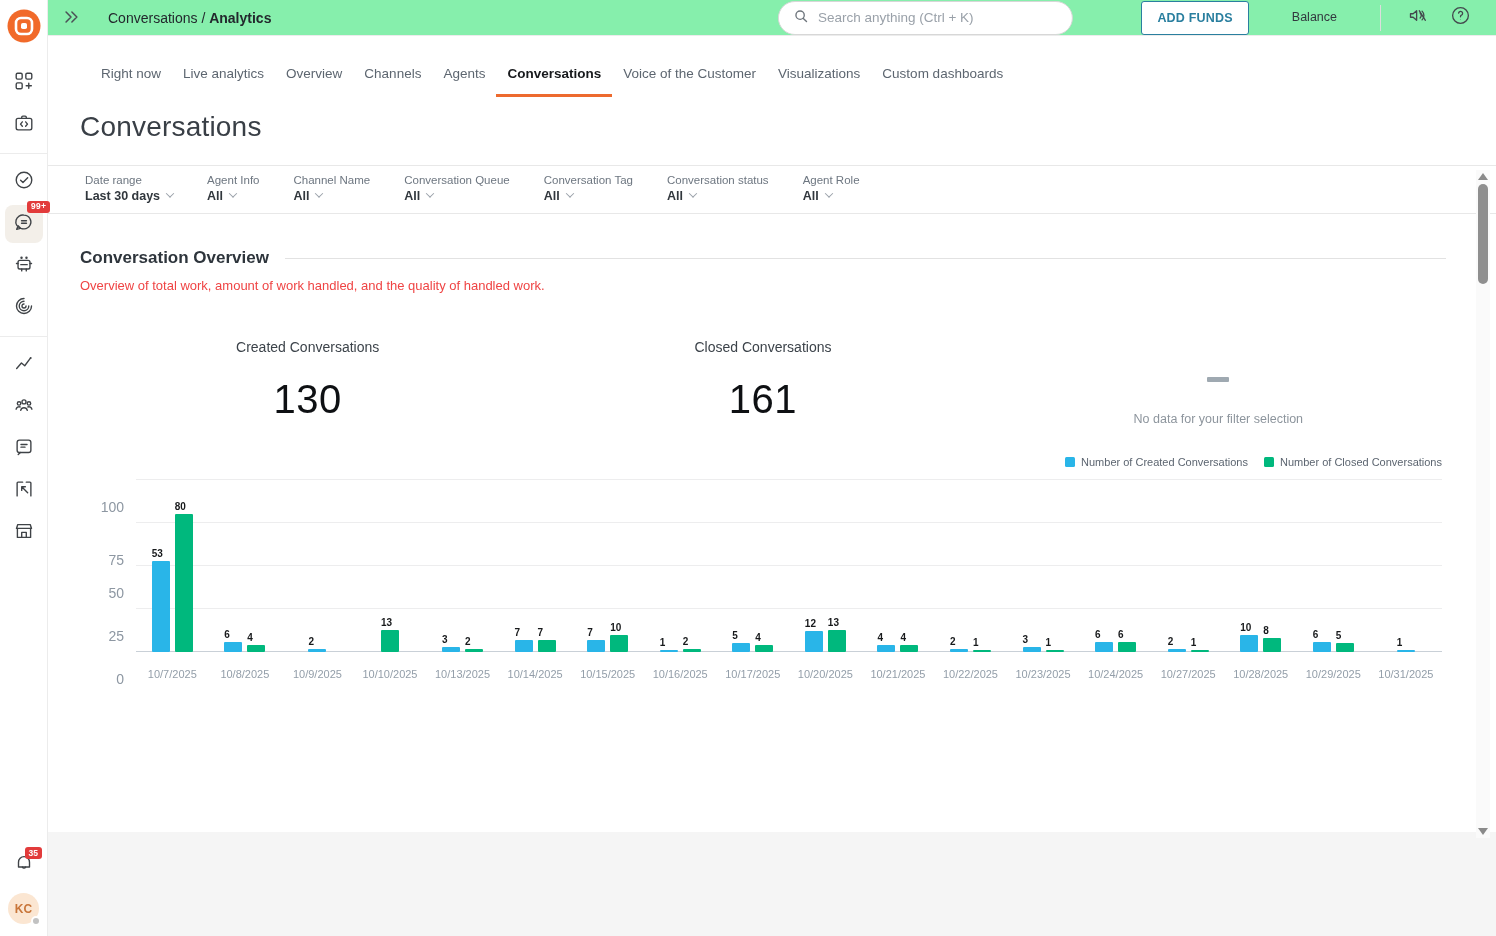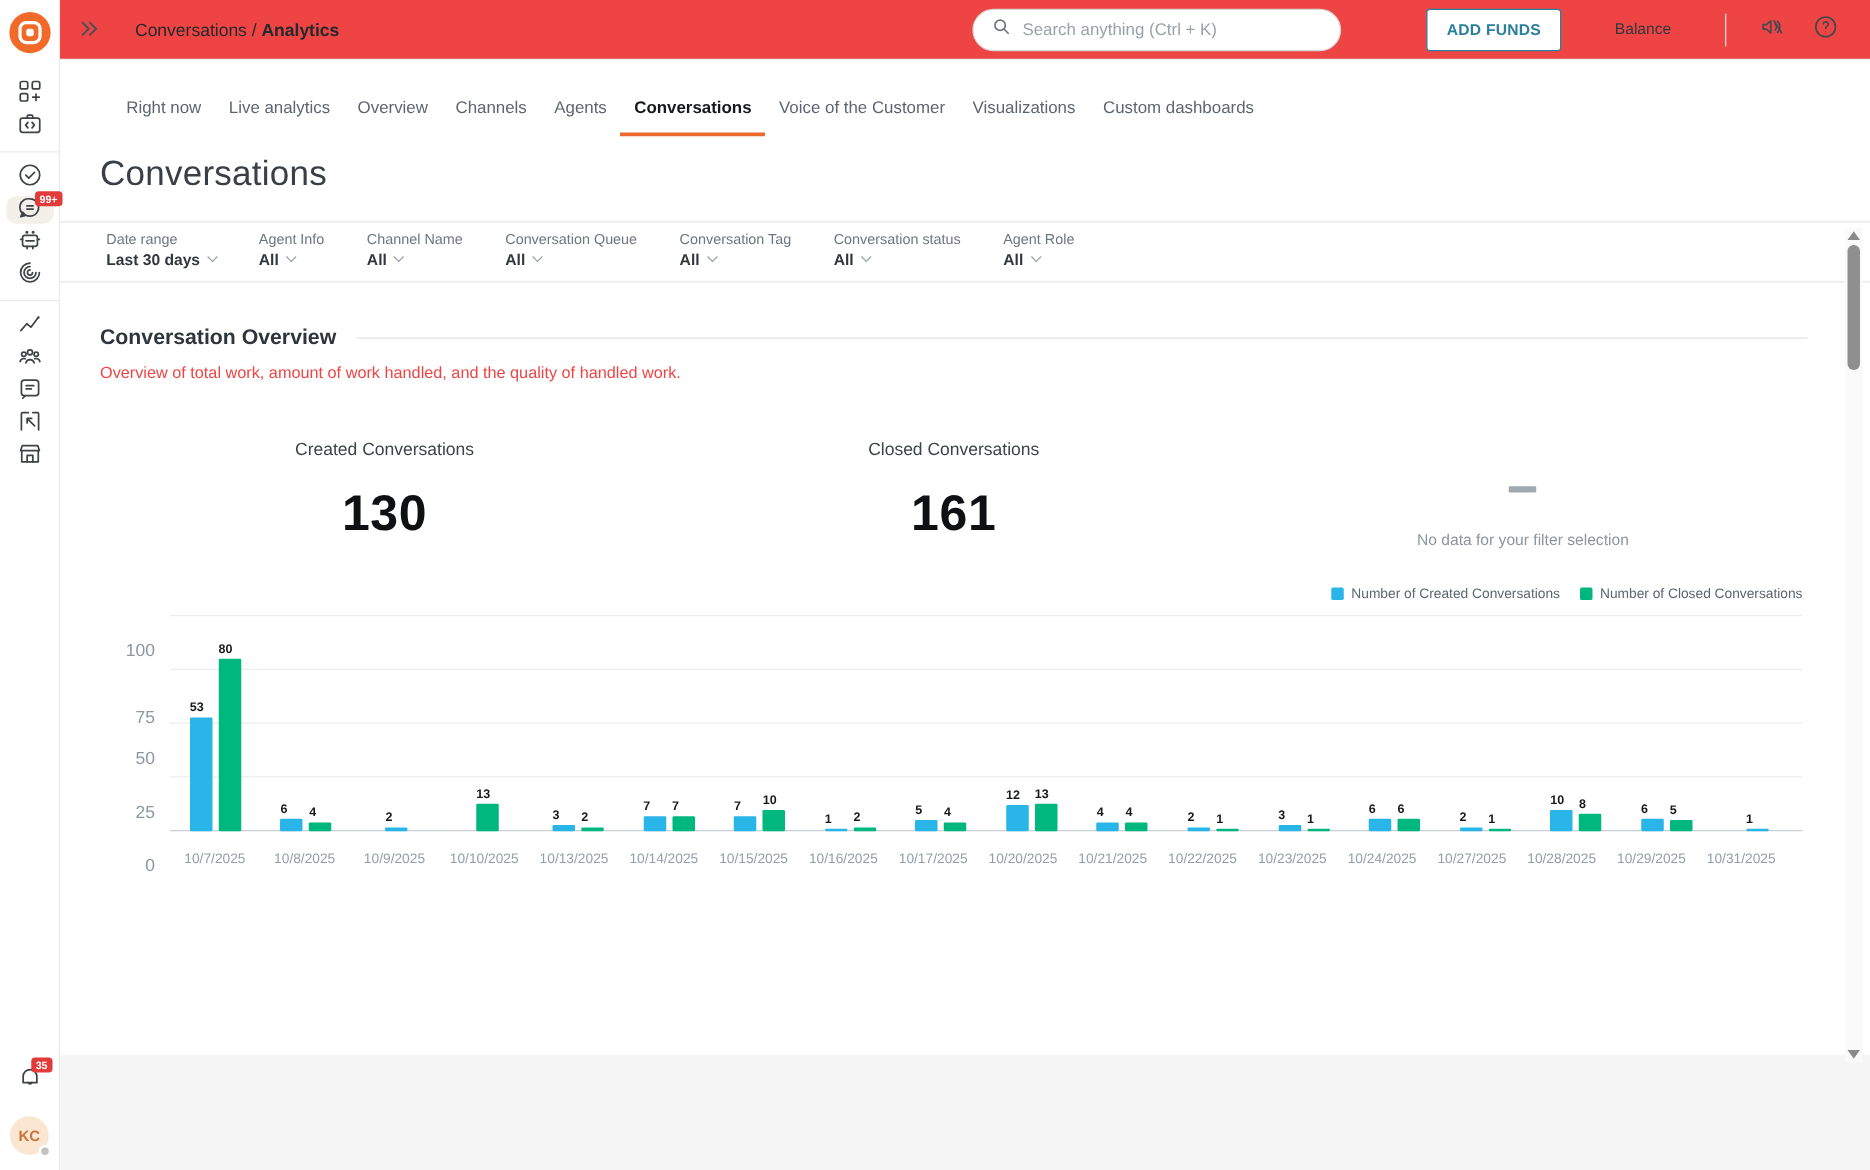--- a/index.html
+++ b/index.html
@@ -5,43 +5,43 @@
   * { margin:0; padding:0; box-sizing:border-box; }
   html,body { width:1496px; height:936px; overflow:hidden; background:#f5f5f5;
     font-family:"Liberation Sans","DejaVu Sans",sans-serif; }
   .app { display:flex; width:100%; height:100%; }
 
   
   .sidebar { width:48px; background:#fff; border-right:1px solid #ececec; display:flex;
     flex-direction:column; align-items:center; flex-shrink:0; position:relative; z-index:5; }
   .logo { margin-top:8px; width:36px; height:36px; }
   .nav { display:flex; flex-direction:column; align-items:center; margin-top:18px; width:100%; }
-  .nav-item { width:38px; height:22px; display:flex; align-items:center; justify-content:center;
-    border-radius:8px; position:relative; margin:2px 0; cursor:pointer; }
+  .nav-item { width:38px; height:38px; display:flex; align-items:center; justify-content:center;
+    border-radius:8px; position:relative; margin:2px 0; cursor:pointer;font-family:Liberation Mono, monospace; }
   .nav-item.active { background:#f3efe9; }
   .nav-item svg { width:22px; height:22px; stroke:#3f4347; fill:none; stroke-width:1.5;
     stroke-linecap:round; stroke-linejoin:round; }
   .nav-divider { width:100%; height:1px; background:#ececec; margin:7px 0; }
   .badge { position:absolute; top:-4px; right:-7px; background:#e23b3b; color:#fff;
     font-size:8.5px; font-weight:700; padding:1.5px 3.5px; border-radius:3px; line-height:1.1; }
   .side-bottom { margin-top:auto; display:flex; flex-direction:column; align-items:center; padding-bottom:12px; }
   .bell-wrap { position:relative; margin-bottom:16px; cursor:pointer; }
   .bell-wrap svg { width:22px; height:22px; stroke:#3f4347; fill:none; stroke-width:1.5;
     stroke-linecap:round; stroke-linejoin:round; }
   .avatar { width:31px; height:31px; border-radius:50%; background:#fbe6d2; color:#c9763a;
     font-size:12px; font-weight:700; display:flex; align-items:center; justify-content:center;
     position:relative; cursor:pointer; }
   .avatar .dot { position:absolute; right:-2px; bottom:-2px; width:10px; height:10px;
     background:#c2c2c2; border:2px solid #fff; border-radius:50%; }
 
   
   .main { flex:1; display:flex; flex-direction:column; min-width:0; }
 
   
-  .topbar { height:48px; background:#ef4444; border-bottom:1px solid #ececec; display:flex;
+  .topbar { height:36px; background:#86efac; border-bottom:1px solid #ececec; display:flex;
     align-items:center; padding:0 22px 0 14px; position:relative; flex-shrink:0; }
   .collapse { width:20px; height:20px; margin-right:26px; cursor:pointer; }
   .collapse svg { width:18px; height:18px; stroke:#4b5056; fill:none; stroke-width:1.7;
     stroke-linecap:round; stroke-linejoin:round; }
   .breadcrumb { font-size:14px; color:#23282d; }
   .breadcrumb .bc-section { font-weight:500; }
   .breadcrumb .bc-page { font-weight:700; }
   .search { position:absolute; left:50%; top:50%; transform:translate(2%,-50%); width:295px;
     height:34px; border:1px solid #d7d7d7; border-radius:17px; display:flex; align-items:center;
     padding:0 14px; background:#fff; }
@@ -80,40 +80,40 @@
 
   .content { padding:0 50px 0 32px; }
   .section-head { display:flex; align-items:center; margin-top:34px; }
   .section-head h2 { font-size:17px; font-weight:700; color:#2e353c; white-space:nowrap; }
   .section-head .rule { flex:1; height:1px; background:#e2e2e2; margin-left:16px; }
   .section-sub { font-size:13px; color:#ef4444; margin-top:10px; }
 
   .metrics { display:flex; margin-top:46px; }
   .metric { flex:1; text-align:center; }
   .metric .m-label { font-size:14px; color:#3c434a; }
-  .metric .m-value { font-size:40px; font-weight:700; color:#0e1013; margin-top:22px; letter-spacing:.5px; }
+  .metric .m-value { font-size:40px; font-weight:400; color:#0e1013; margin-top:22px; letter-spacing:.5px; }
   .metric .m-dash { display:inline-block; width:22px; height:5px; background:#9fa9b1; border-radius:1px; margin-top:38px; }
   .metric .m-empty { font-size:12.5px; color:#8d959d; margin-top:26px; }
 
   .chart-title { text-align:center; font-size:15px; color:#454d55; margin-top:94px; }
   .legend { display:flex; justify-content:flex-end; gap:16px; margin-top:30px; padding-right:4px; }
   .legend-item { display:flex; align-items:center; font-size:11px; color:#5c6570; }
   .legend-swatch { width:10px; height:10px; border-radius:1.5px; margin-right:6px; }
 
   .chart { position:relative; height:200px; margin-top:12px; }
   .plot { position:absolute; left:56px; right:4px; top:0; bottom:28px; }
   .gridline { position:absolute; left:0; right:0; height:1px; background:#ededee; }
   .gridline.zero { background:#c9d0d7; }
   .ytick { position:absolute; left:0; width:44px; text-align:right; font-size:14px; color:#8d97a2; }
   .groups { position:absolute; left:0; right:0; top:0; bottom:0; display:flex; }
   .group { flex:1; display:flex; align-items:flex-end; justify-content:center; gap:5px; }
   .bar-col { display:flex; flex-direction:column; align-items:flex-start; }
   .bar-val { font-size:10px; font-weight:700; color:#17191b; margin-bottom:2px; }
   .bar { width:18px; border-radius:1px; }
-  .xlabels { position:absolute; left:56px; right:17px; bottom:0; display:flex; }
+  .xlabels { position:absolute; left:56px; right:4px; bottom:0; display:flex; }
   .xlabel { flex:1; text-align:center; font-size:11px; color:#939ea9; padding-top:7px; }
 
   
   .vscroll { position:absolute; top:134px; bottom:-6px; right:6px; width:14px; background:#fafafa; }
   .vs-arrow { position:absolute; left:50%; transform:translateX(-50%); width:0; height:0;
     border-left:5px solid transparent; border-right:5px solid transparent; cursor:pointer; }
   .vs-up { top:3px; border-bottom:7px solid #8a8a8a; }
   .vs-down { bottom:3px; border-top:7px solid #8a8a8a; }
   .vs-thumb { position:absolute; left:2px; width:10px; top:14px; height:100px; background:#8f8f8f;
     border-radius:5px; cursor:pointer; }

